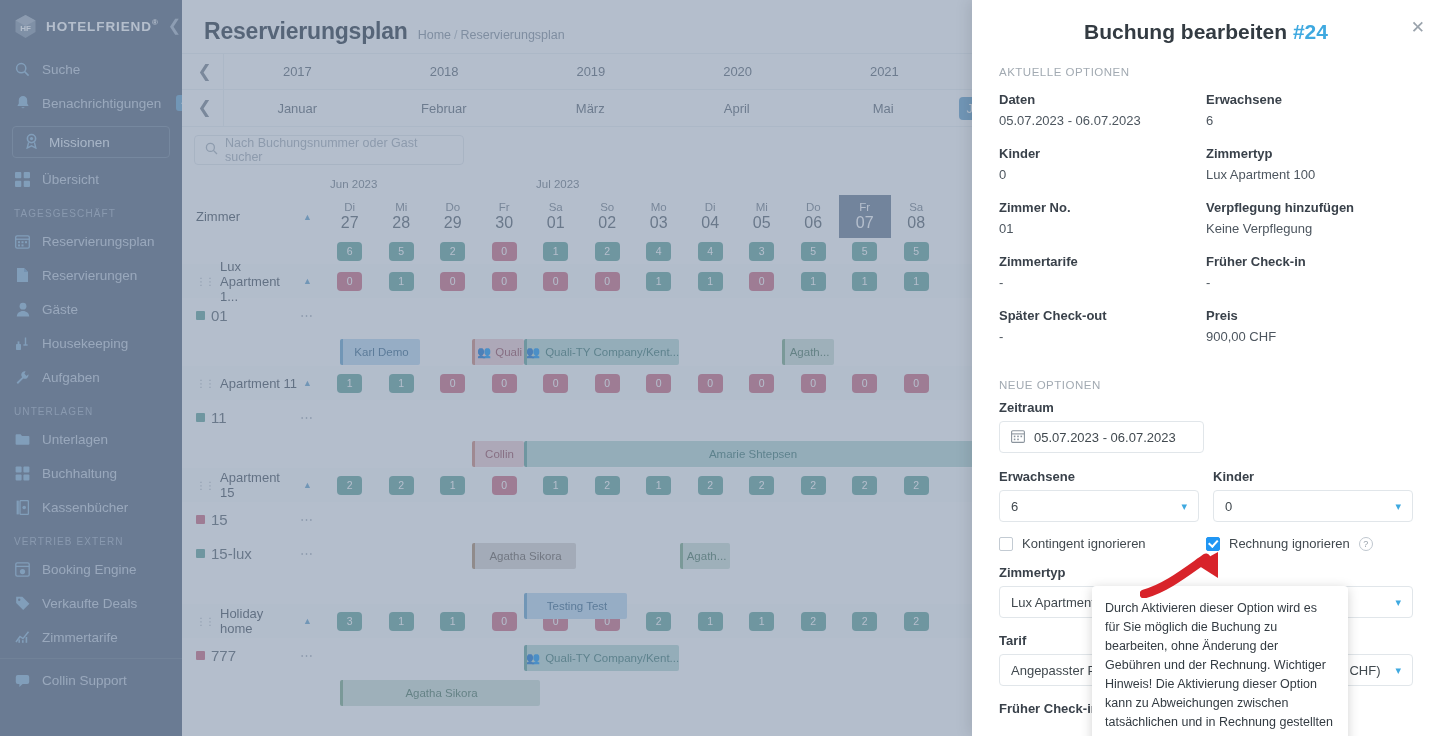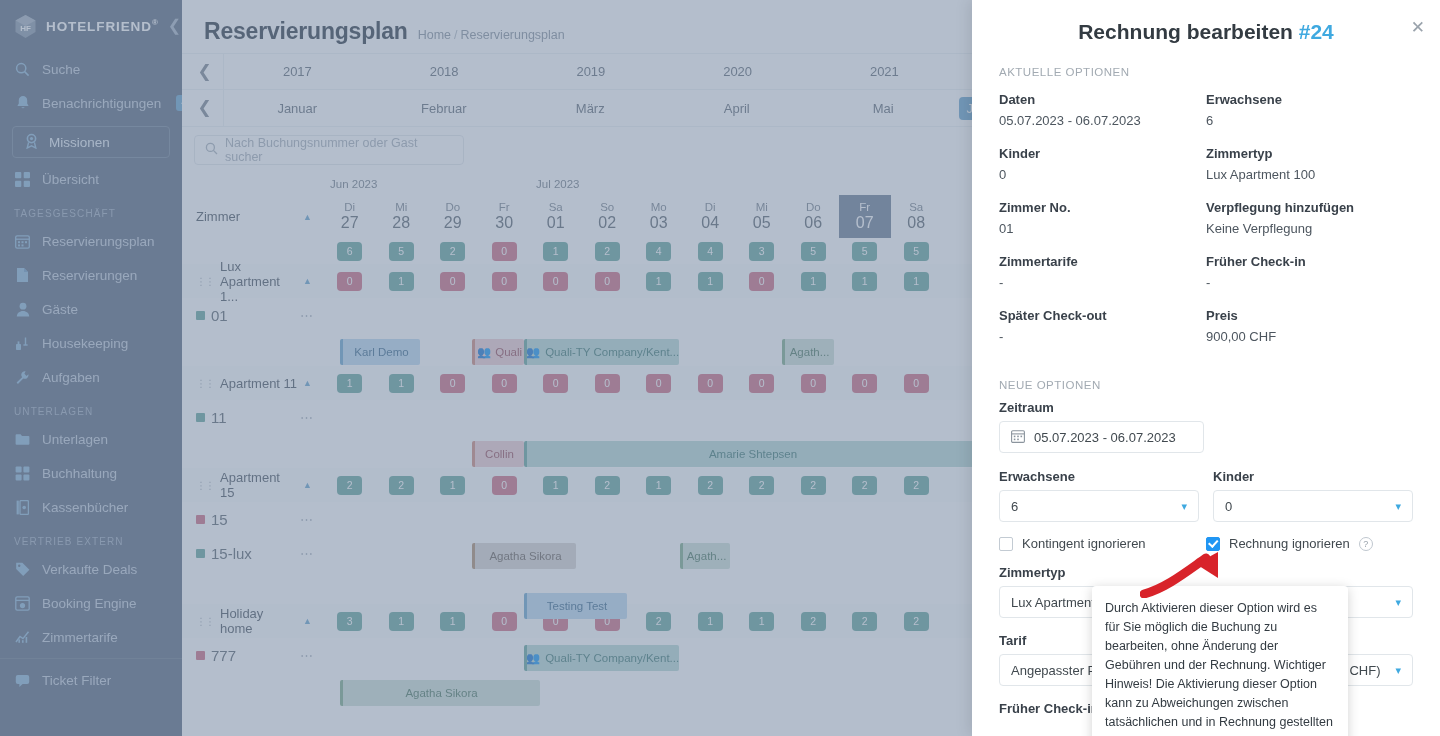--- a/index.html
+++ b/index.html
@@ -379,35 +379,35 @@
               <circle cx="8.2" cy="7.5" r="1.8" fill="#8fb8d8"></circle>
             </svg>
         </span>
         <span>Kassenbücher</span>
       </div>
 
       <div class="sb-section">VERTRIEB EXTERN</div>
       <div class="sb-item">
         <span class="ic">
           <svg width="15" height="15" viewBox="0 0 15 15">
-              <path d="M7.4 0.8H1.2v6.2l7 7 6.2-6.2z" fill="#8fb8d8"></path>
-              <circle cx="4.2" cy="3.8" r="1.2" fill="#5c6b80"></circle>
-            </svg>
-        </span>
-        <span>Verkaufte Deals</span>
-      </div>
-      <div class="sb-item">
-        <span class="ic">
-          <svg width="15" height="15" viewBox="0 0 15 15">
               <rect x="0.8" y="0.8" width="13.4" height="13.4" rx="1.4" fill="none" stroke="#8fb8d8" stroke-width="1.3"></rect>
               <line x1="0.8" y1="4.4" x2="14.2" y2="4.4" stroke="#8fb8d8" stroke-width="1.3"></line>
               <circle cx="7.5" cy="9.6" r="2.6" fill="#8fb8d8"></circle>
             </svg>
         </span>
         <span>Booking Engine</span>
+      </div>
+      <div class="sb-item">
+        <span class="ic">
+          <svg width="15" height="15" viewBox="0 0 15 15">
+              <path d="M7.4 0.8H1.2v6.2l7 7 6.2-6.2z" fill="#8fb8d8"></path>
+              <circle cx="4.2" cy="3.8" r="1.2" fill="#5c6b80"></circle>
+            </svg>
+        </span>
+        <span>Verkaufte Deals</span>
       </div>
       <div class="sb-item">
         <span class="ic">
           <svg width="15" height="14" viewBox="0 0 15 14">
               <polyline points="1,12 5,6.5 8,8.6 13.5,1.8" fill="none" stroke="#8fb8d8" stroke-width="1.5"></polyline>
               <rect x="3.4" y="9.4" width="1.6" height="3.4" fill="#8fb8d8"></rect>
               <rect x="7" y="10.2" width="1.6" height="2.6" fill="#8fb8d8"></rect>
               <rect x="10.6" y="7" width="1.6" height="5.8" fill="#8fb8d8"></rect>
             </svg>
         </span>
@@ -415,21 +415,21 @@
       </div>
 
       <div class="sb-div"></div>
       <div class="sb-item">
         <span class="ic">
           <svg width="15" height="13" viewBox="0 0 15 13">
               <rect x="0.8" y="1" width="13.4" height="9" rx="2" fill="#8fb8d8"></rect>
               <path d="M4.4 10l0 3 3.2-3z" fill="#8fb8d8"></path>
             </svg>
         </span>
-        <span>Ticket Filter</span>
+        <span>Collin Support</span>
       </div>
     </div>
 
     <div class="main">
 
       <div class="page-head">
         <span class="page-title">Reservierungsplan</span>
         <span class="crumb">
           <span>Home</span><span class="sep">/</span><span>Reservierungsplan</span>
         </span>
@@ -929,21 +929,21 @@
           </div>
       </div>
     </div>
 
     <div id="dim"></div>
   </div>
 
   <div id="modal">
     <div class="m-head">
       <div class="m-title">
-        <span>Rechnung bearbeiten</span>
+        <span>Buchung bearbeiten</span>
         <span class="num">#24</span>
       </div>
       <div class="m-close">✕</div>
     </div>
 
     <div class="m-body">
       <div class="sect-label">AKTUELLE OPTIONEN</div>
 
       <div class="kv-grid" id="kv-grid">
           <div class="kv-k">Daten</div>

